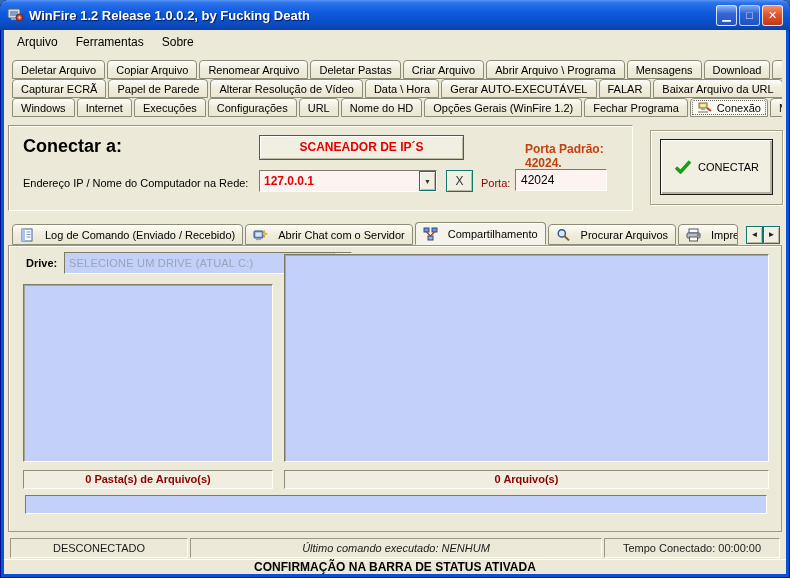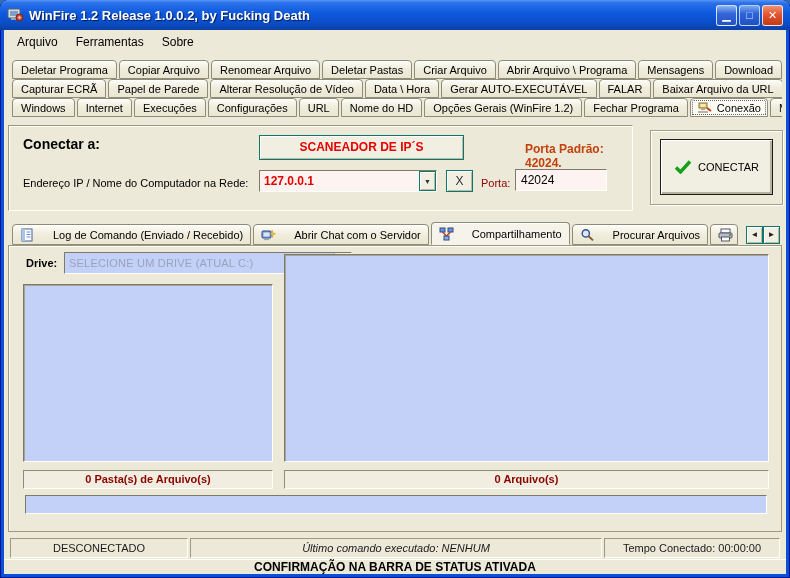--- a/index.html
+++ b/index.html
@@ -55,21 +55,21 @@
     background:#fcfbf3; outline:1px dotted #666; outline-offset:-3px; padding:0 6px;
   }
   .tab .tab-icon{ width:16px; height:12px; margin-right:4px; flex:none; }
 
   
   .conn-panel{
     position:absolute; left:4px; top:95px; width:625px; height:86px;
     border:1px solid; border-color:#9a9682 #fffef4 #fffef4 #9a9682;
     box-shadow:1px 1px 0 #fffef4 inset;
   }
-  .conn-header{ position:absolute; left:14px; top:10px; font-size:14px; font-weight:bold; }
+  .conn-header{ position:absolute; left:14px; top:10px; font-size:18px; font-weight:bold; }
   .btn{
     background:#f1efe2; border:1px solid #0f766e;
     box-shadow:inset 1px 1px 0 #fff, inset -1px -1px 0 #bdb9a5;
     text-align:center; cursor:default;
   }
   .scanner-btn{
     position:absolute; left:250px; top:9px; width:205px; height:25px;
     color:#e60000; font-weight:bold; font-size:12px; line-height:23px;
   }
   .default-port{ position:absolute; left:468px; top:16px; color:#c2410c; font-weight:bold; font-size:12px;padding-left:48px; }
@@ -107,21 +107,21 @@
     border:1px solid #1c1c1c; background:#f1efe2;
     box-shadow:inset 1px 1px 0 #fff, inset -2px -2px 0 #b5b19c;
     display:flex; align-items:center; justify-content:center; gap:6px;
     font-size:11px; cursor:default;
   }
   .check-icon{ width:18px; height:14px; }
 
   
   .subtabs{ position:absolute; top:192px; left:8px; right:46px; height:23px; display:flex; white-space:nowrap; overflow:hidden; }
   .subtab{
-    display:flex; align-items:center; gap:18px; padding:0 7px; margin-right:2px; margin-top:2px;
+    display:flex; align-items:center; gap:10px; padding:0 7px; margin-right:2px; margin-top:2px;
     font-size:11px; border:1px solid #8e8b78; border-radius:4px 4px 0 0;
     background:linear-gradient(180deg,#fdfdf8 0%,#f0eddd 50%,#e9e6d2 100%);
     box-shadow:inset 0 1px 0 #fff;
   }
   .subtab.selected{ margin-top:0; background:#f6f4ea; border-bottom-color:#f6f4ea; }
   .subtab .sicon{ width:15px; height:14px; flex:none; }
   .subtab.clip{ max-width:128px; overflow:hidden; }
   .tab-scroll{ position:absolute; top:196px; right:6px; display:flex; }
   .tab-scroll .btn{ width:17px; height:18px; font-size:8px; line-height:16px; color:#222; }
 
@@ -198,21 +198,21 @@
   <div class="window-body">
 
     <div class="menubar">
       <div class="menu-item">Arquivo</div>
       <div class="menu-item">Ferramentas</div>
       <div class="menu-item">Sobre</div>
     </div>
 
     <div class="tabrows">
       <div class="tabrow">
-        <div class="tab">Deletar Programa</div>
+        <div class="tab">Deletar Arquivo</div>
         <div class="tab">Copiar Arquivo</div>
         <div class="tab">Renomear Arquivo</div>
         <div class="tab">Deletar Pastas</div>
         <div class="tab">Criar Arquivo</div>
         <div class="tab">Abrir Arquivo \ Programa</div>
         <div class="tab">Mensagens</div>
         <div class="tab">Download</div>
         <div class="tab">Upload</div>
       </div>
       <div class="tabrow">

